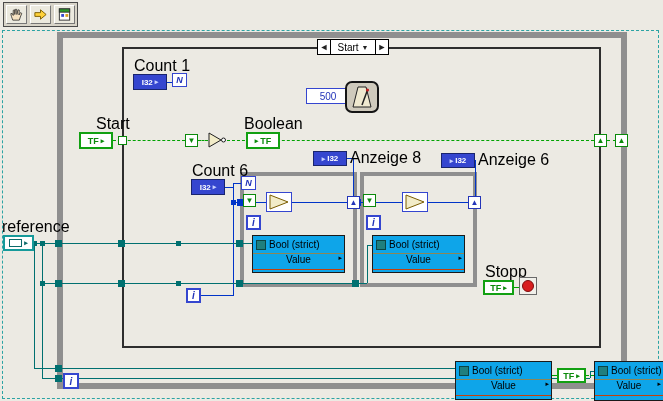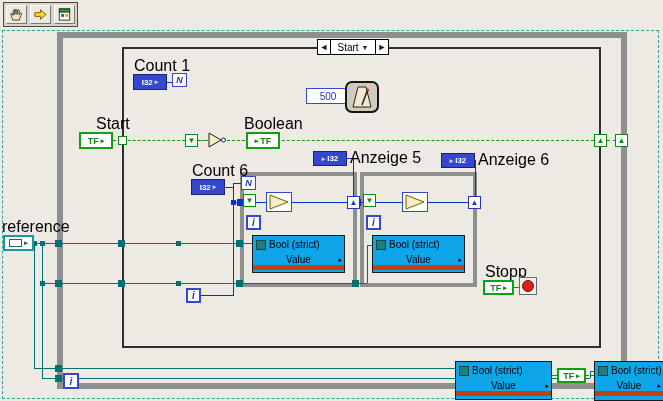--- a/index.html
+++ b/index.html
@@ -40,21 +40,21 @@
   .sel .cell{display:flex;align-items:center;justify-content:center}
   .sel .side{width:13px;border-left:1px solid #000;border-right:1px solid #000;color:#222}
   .sel .side:first-child{border-left:none}
   .sel .side:last-child{border-right:none}
   .sel .mid{flex:1;gap:3px;font-size:10px}
   .sel .drop{font-size:7px;color:#222}
   
   .pn{position:absolute;background:#0ea5e9;border:1px solid #1a1a1a;font-size:10px;overflow:hidden}
   .pn-h{height:18px;border-bottom:1px solid #8d8656;display:flex;align-items:center;gap:3px;padding:0 3px;white-space:nowrap;overflow:hidden}
   .pn-icon{flex:none;width:10px;height:10px;background:#1f7f7f;border:1px solid #0b4545}
-  .pn-v{height:16px;display:flex;align-items:center;justify-content:center;position:relative;border-bottom:5px solid #c2410c}
+  .pn-v{height:16px;display:flex;align-items:flex-start;justify-content:center;position:relative;border-bottom:1px solid #c2410c}
   .pn-arr{position:absolute;right:2px;font-size:7px;color:#000}
   .stopbtn{position:absolute;width:18px;height:18px;background:#f1f0ea;border:1px solid #6a6a6a;display:flex;align-items:center;justify-content:center}
   .stopdot{width:12px;height:12px;border-radius:50%;background:#d81f1f;border:1px solid #7c0d0d}
 </style>
 </head>
 <body>
 
 <div class="abs" style="left:2px;top:30px;width:657px;height:369px;border:1px dashed #2ba3a3"></div>
 <div class="abs" style="left:57px;top:32px;width:570px;height:357px;border:6px solid #8f8f8f"></div>
 <div class="abs" style="left:122px;top:47px;width:479px;height:301px;border:2px solid #2e2e2e"></div>
@@ -165,21 +165,21 @@
   </div>
   <div class="cell side">
       <span>►</span>
     </div>
 </div>
 
 <div class="lbl" style="left:134px;top:60px">Count 1</div>
 <div class="lbl" style="left:192px;top:165px">Count 6</div>
 <div class="lbl" style="left:96px;top:118px">Start</div>
 <div class="lbl" style="left:244px;top:118px">Boolean</div>
-<div class="lbl" style="left:350px;top:152px">Anzeige 5</div>
+<div class="lbl" style="left:350px;top:152px">Anzeige 8</div>
 <div class="lbl" style="left:478px;top:154px">Anzeige 6</div>
 <div class="lbl" style="left:485px;top:266px">Stopp</div>
 <div class="lbl" style="left:2px;top:221px">reference</div>
 
 <div class="term t-i32" style="left:133px;top:74px;width:34px;height:16px">
   <span>I32</span>
     <span class="arr">▸</span>
 </div>
 <div class="term t-n" style="left:172px;top:73px;width:15px;height:14px">
   <span>N</span>

